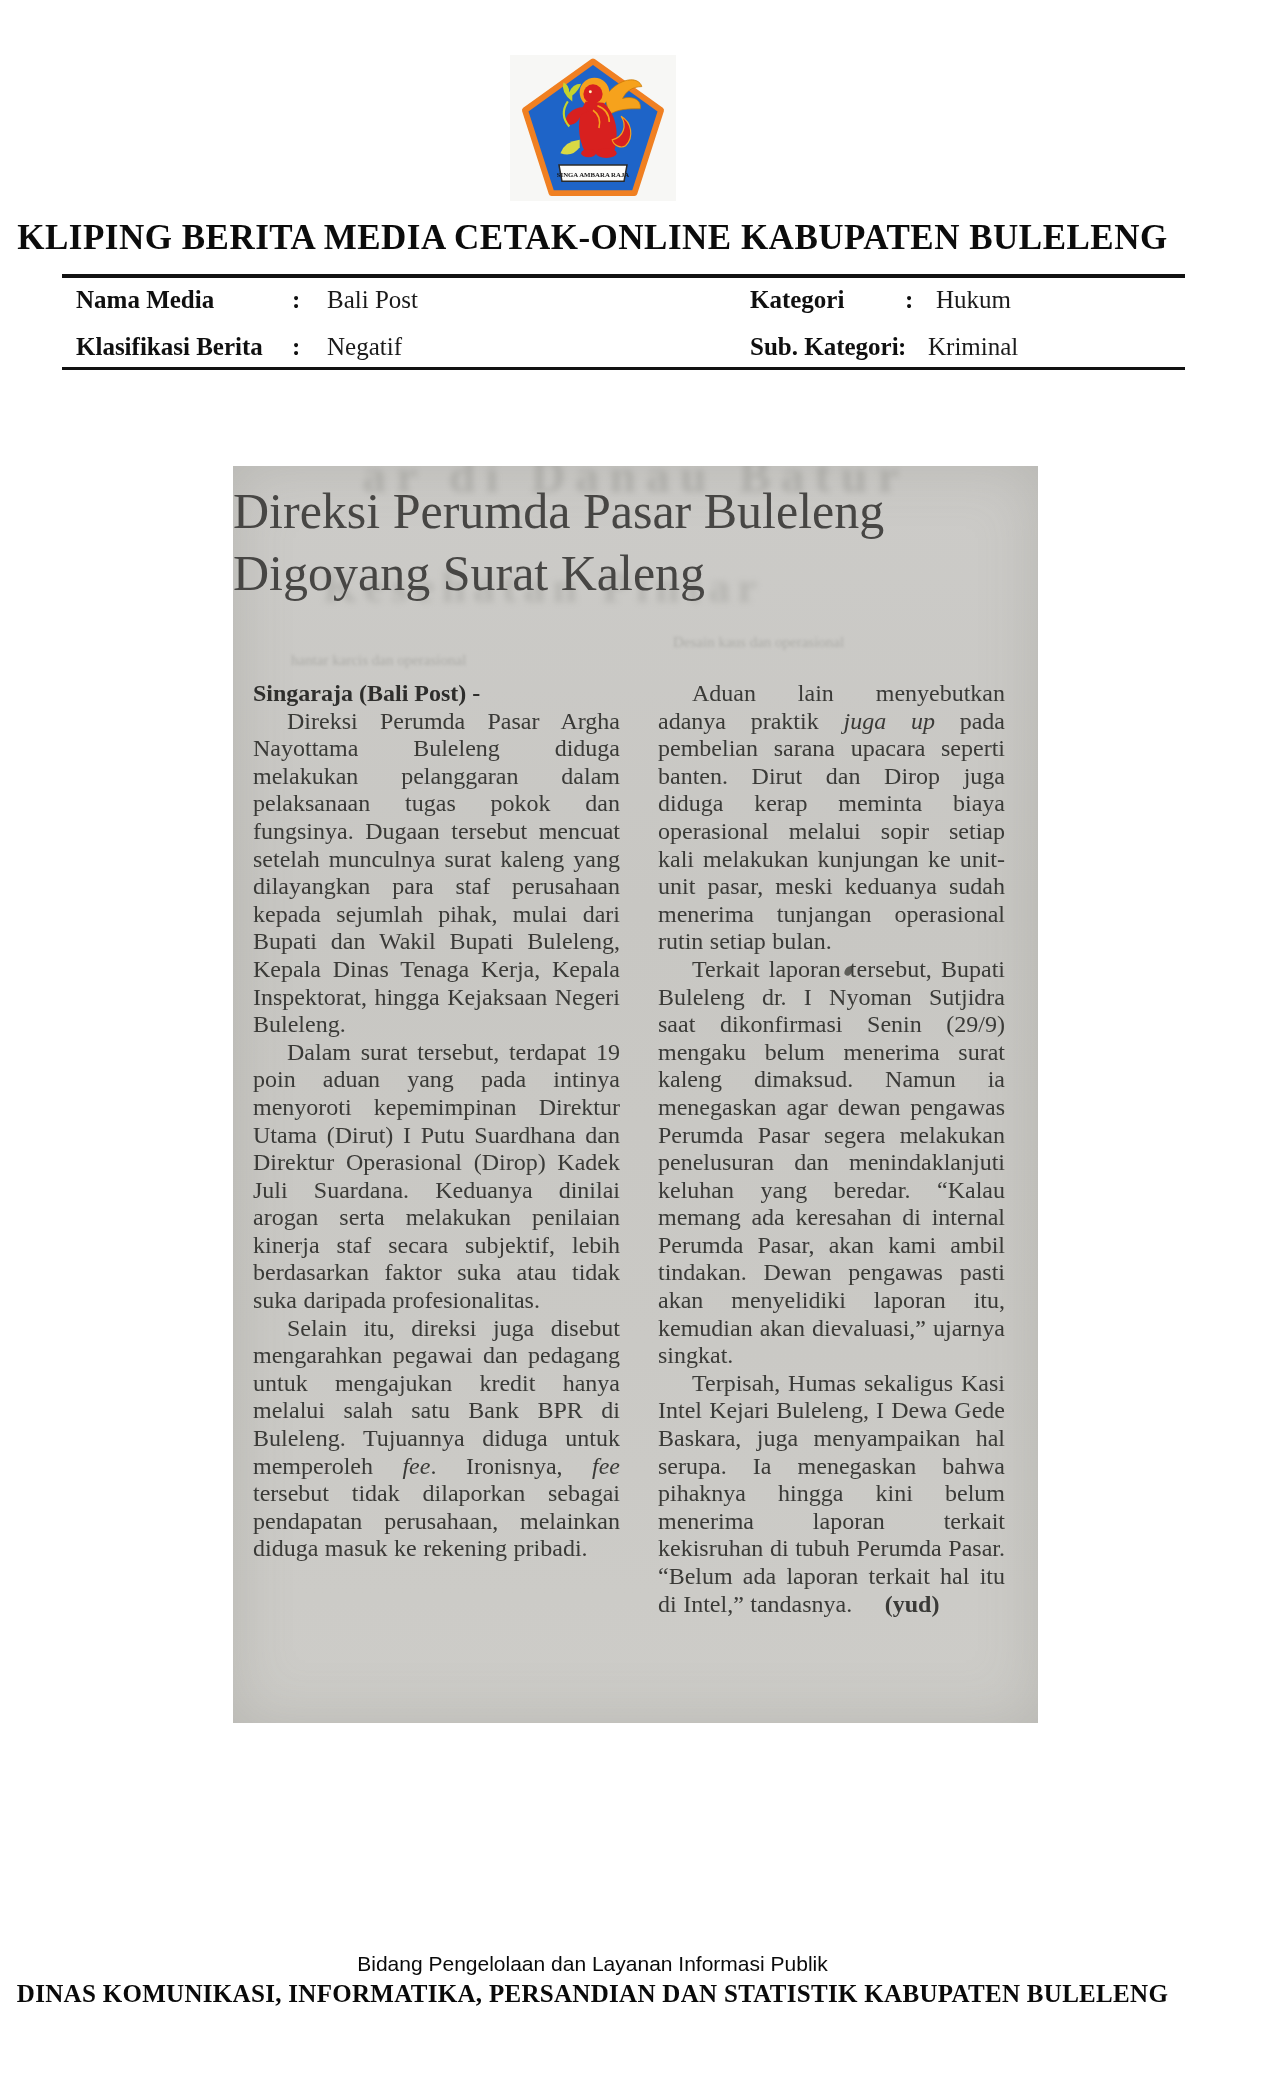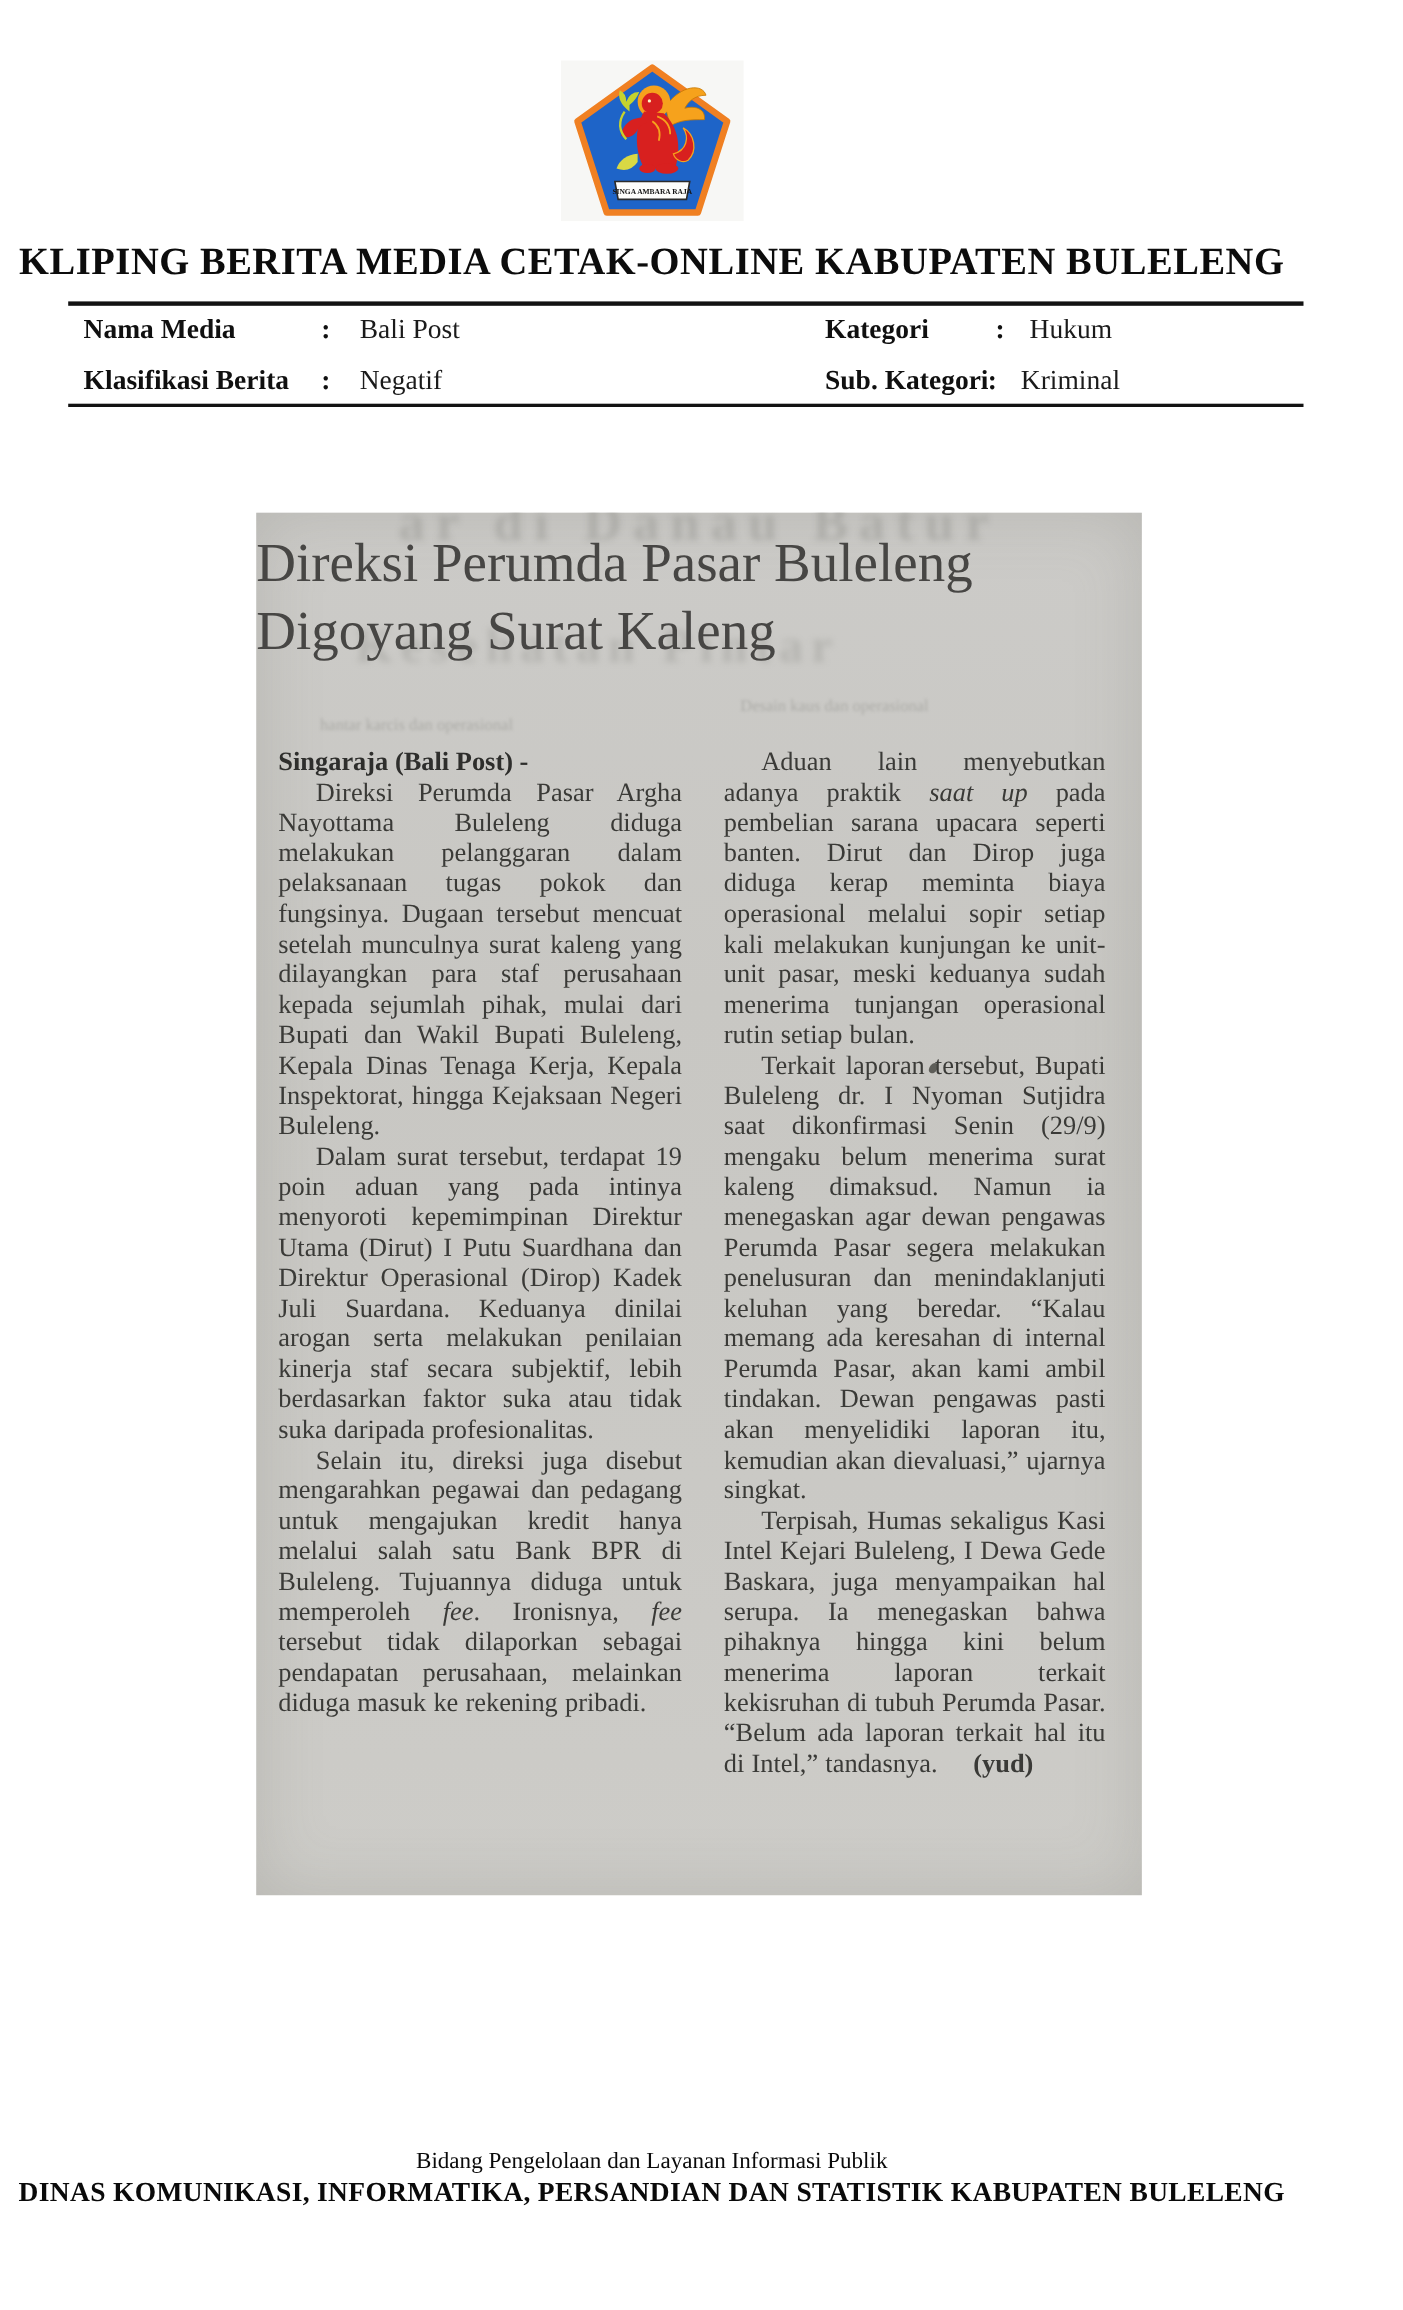--- a/index.html
+++ b/index.html
@@ -40,21 +40,21 @@
   .dateline{font-weight:bold;font-size:24px;line-height:27.6px;color:#2e2e2c;}
   .par{margin:0;text-indent:34px;font-size:24px;line-height:27.6px;text-align:justify;
        color:#3a3a37;word-spacing:.5px;}
   .it{font-style:italic;}
   .bd{font-weight:bold;margin-left:26px;}
   .speck{position:absolute;left:612px;top:500px;width:7px;height:10px;background:#44443f;
          border-radius:60% 40% 55% 45%;transform:rotate(24deg);opacity:.8;z-index:2;}
 
   
   .footer1{position:absolute;top:1952px;left:0;width:100%;text-align:center;
-           font-family:Liberation Serif, serif;font-size:21px;color:#0a0a0a;}
+           font-family:Liberation Sans, sans-serif;font-size:21px;color:#0a0a0a;}
   .footer2{position:absolute;top:1980px;left:0;width:100%;text-align:center;
            font-weight:bold;font-size:25px;letter-spacing:.3px;color:#0a0a0a;}
 </style>
 </head>
 <body>
 
 <div class="page">
 
   <div class="logo-box">
     <svg width="150" height="142" viewBox="0 0 100 96">
@@ -118,21 +118,21 @@
     </div>
 
     <div class="cols">
       <div class="col-left">
         <div class="dateline">Singaraja (Bali Post) -</div>
         <p class="par"><span>Direksi Perumda Pasar Argha Nayottama Buleleng diduga melakukan pelanggaran dalam pelaksanaan tugas pokok dan fungsinya. Dugaan tersebut mencuat setelah munculnya surat kaleng yang dilayangkan para staf perusahaan kepada sejumlah pihak, mulai dari Bupati dan Wakil Bupati Buleleng, Kepala Dinas Tenaga Kerja, Kepala Inspektorat, hingga Kejaksaan Negeri Buleleng.</span></p>
         <p class="par"><span>Dalam surat tersebut, terdapat 19 poin aduan yang pada intinya menyoroti kepemimpinan Direktur Utama (Dirut) I Putu Suardhana dan Direktur Operasional (Dirop) Kadek Juli Suardana. Keduanya dinilai arogan serta melakukan penilaian kinerja staf secara subjektif, lebih berdasarkan faktor suka atau tidak suka daripada profesionalitas.</span></p>
         <p class="par"><span>Selain itu, direksi juga disebut mengarahkan pegawai dan pedagang untuk mengajukan kredit hanya melalui salah satu Bank BPR di Buleleng. Tujuannya diduga untuk memperoleh </span><span class="it">fee</span><span>. Ironisnya, </span><span class="it">fee</span><span> tersebut tidak dilaporkan sebagai pendapatan perusahaan, melainkan diduga masuk ke rekening pribadi.</span></p>
       </div>
       <div class="col-right">
-        <p class="par"><span>Aduan lain menyebutkan adanya praktik </span><span class="it">saat up</span><span> pada pembelian sarana upacara seperti banten. Dirut dan Dirop juga diduga kerap meminta biaya operasional melalui sopir setiap kali melakukan kunjungan ke unit-unit pasar, meski keduanya sudah menerima tunjangan operasional rutin setiap bulan.</span></p>
+        <p class="par"><span>Aduan lain menyebutkan adanya praktik </span><span class="it">juga up</span><span> pada pembelian sarana upacara seperti banten. Dirut dan Dirop juga diduga kerap meminta biaya operasional melalui sopir setiap kali melakukan kunjungan ke unit-unit pasar, meski keduanya sudah menerima tunjangan operasional rutin setiap bulan.</span></p>
         <p class="par"><span>Terkait laporan tersebut, Bupati Buleleng dr. I Nyoman Sutjidra saat dikonfirmasi Senin (29/9) mengaku belum menerima surat kaleng dimaksud. Namun ia menegaskan agar dewan pengawas Perumda Pasar segera melakukan penelusuran dan menindaklanjuti keluhan yang beredar. “Kalau memang ada keresahan di internal Perumda Pasar, akan kami ambil tindakan. Dewan pengawas pasti akan menyelidiki laporan itu, kemudian akan dievaluasi,” ujarnya singkat.</span></p>
         <p class="par"><span>Terpisah, Humas sekaligus Kasi Intel Kejari Buleleng, I Dewa Gede Baskara, juga menyampaikan hal serupa. Ia menegaskan bahwa pihaknya hingga kini belum menerima laporan terkait kekisruhan di tubuh Perumda Pasar. “Belum ada laporan terkait hal itu di Intel,” tandasnya. </span><span class="bd">(yud)</span></p>
       </div>
     </div>
 
     <div class="speck"></div>
   </div>
 
   <div class="footer1">Bidang Pengelolaan dan Layanan Informasi Publik</div>
   <div class="footer2">DINAS KOMUNIKASI, INFORMATIKA, PERSANDIAN DAN STATISTIK KABUPATEN BULELENG</div>

